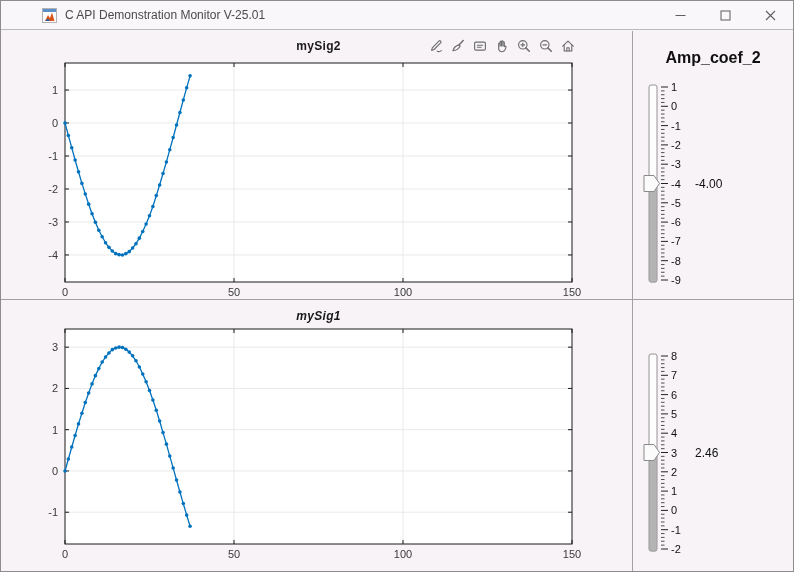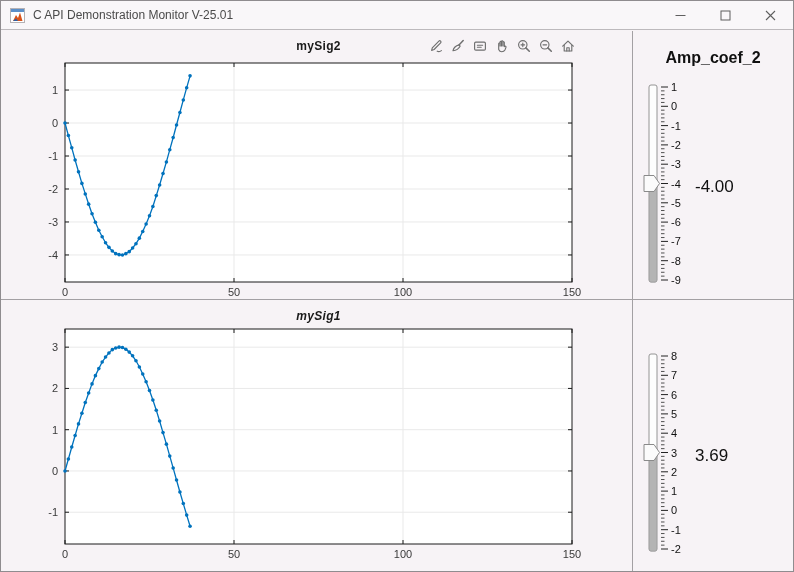--- a/index.html
+++ b/index.html
@@ -1,33 +1,33 @@
 <!DOCTYPE html>
 <html><head>
 <meta charset="utf-8">
 <style>
   html,body{margin:0;padding:0;background:#ddd;font-family:"Liberation Sans",sans-serif;}
   *{box-sizing:border-box;}
   .window{position:relative;width:794px;height:572px;background:#f7f3f6;border:1px solid #8f8c8f;overflow:hidden;}
-  .titlebar{position:absolute;left:0;top:0;width:792px;height:29px;background:#f9f7f9;border-bottom:1px solid #bdbabd;display:flex;align-items:center;}
+  .titlebar{position:absolute;left:0;top:0;width:792px;height:29px;background:#f9f7f9;border-bottom:1px solid #bdbabd;display:flex;align-items:center;padding-left:32px;}
   .app-icon{width:15px;height:15px;margin-left:9px;position:relative;background:#fff;border:1px solid #b5b2b5;}
   .app-icon .bar{position:absolute;left:0;top:0;width:100%;height:3px;background:#5b8fc9;}
   .app-icon svg{position:absolute;left:1px;top:3px;}
   .title-text{margin-left:8px;font-size:12px;color:#4a4a4a;white-space:nowrap;}
   .win-controls{margin-left:auto;display:flex;height:100%;}
   .win-btn{width:45px;height:100%;display:flex;align-items:center;justify-content:center;cursor:default;}
   .content{position:absolute;left:0;top:30px;width:792px;height:541px;display:grid;grid-template-columns:631px 160px;grid-template-rows:268px 272px;gap:1px;background:#a3a0a3;}
   .panel{position:relative;background:#f7f3f6;overflow:hidden;}
   .plot-title{position:absolute;left:64px;width:507px;text-align:center;font-size:12px;font-weight:bold;color:#1a1a1a;letter-spacing:0.3px;}
   .plot-svg{position:absolute;left:0;top:0;}
   .axtoolbar{position:absolute;top:6px;right:55px;display:flex;gap:4px;}
   .tool-btn{width:18px;height:18px;display:flex;align-items:center;justify-content:center;border-radius:3px;}
   .tool-btn svg{stroke:#6f6f6f;fill:none;stroke-width:1.15;stroke-linecap:round;stroke-linejoin:round;}
   .slider-label{position:absolute;left:0;top:18px;width:100%;text-align:center;font-size:16px;font-weight:bold;color:#101010;}
-  .slider-value{position:absolute;left:62px;top:146px;font-size:17px;color:#101010;}
+  .slider-value{position:absolute;left:62px;top:146px;font-size:12px;color:#101010;}
   svg text{font-family:"Liberation Sans",sans-serif;}
 </style>
 </head>
 <body>
 
 <div class="window">
 
   <div class="titlebar">
     <div class="app-icon">
       <div class="bar"></div>
@@ -403,17 +403,17 @@
           <line x1="28" y1="191.1" x2="35" y2="191.1" stroke="#222" stroke-width="1"></line>
           <text x="38" y="195.1" font-size="11" fill="#111">1</text>
           <line x1="28" y1="210.4" x2="35" y2="210.4" stroke="#222" stroke-width="1"></line>
           <text x="38" y="214.4" font-size="11" fill="#111">0</text>
           <line x1="28" y1="229.7" x2="35" y2="229.7" stroke="#222" stroke-width="1"></line>
           <text x="38" y="233.7" font-size="11" fill="#111">-1</text>
           <line x1="28" y1="249" x2="35" y2="249" stroke="#222" stroke-width="1"></line>
           <text x="38" y="253" font-size="11" fill="#111">-2</text>
           <polygon points="11,144.5 21,144.5 26.5,152.5 21,160.5 11,160.5" fill="#fbfbfb" stroke="#8a8a8a" stroke-width="1"></polygon>
         </svg>
-      <div class="slider-value">3.69</div>
+      <div class="slider-value">2.46</div>
     </div>
 
   </div>
 </div>
 
 </body></html>

